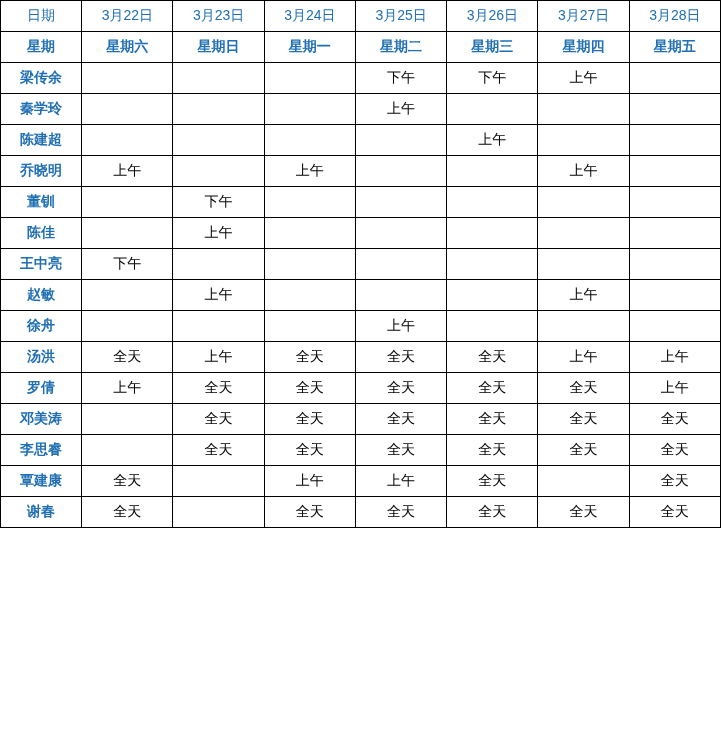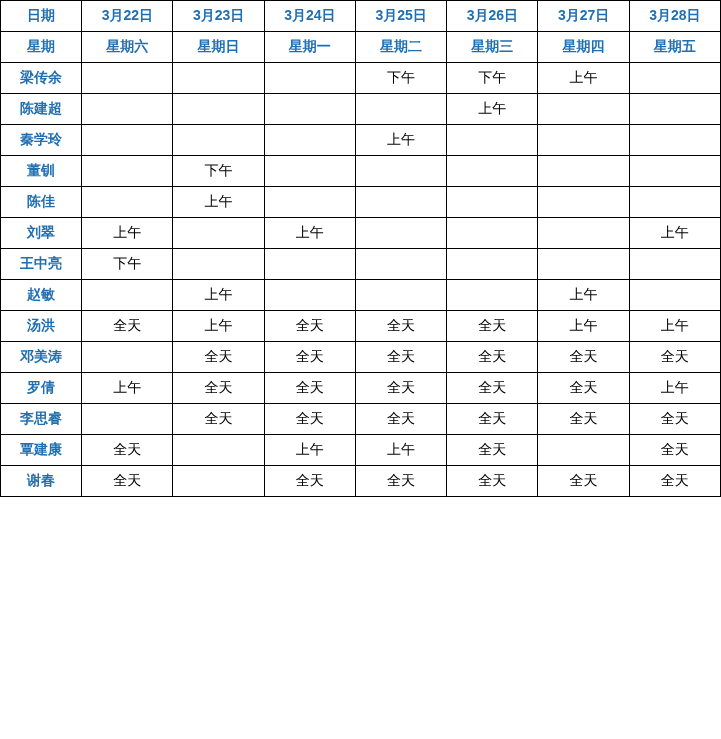--- a/index.html
+++ b/index.html
@@ -22,21 +22,21 @@
     text-align: center;
     vertical-align: middle;
     font-size: 14px;
     color: #1f6fb2;
     height: 30px;
     padding: 0;
     overflow: hidden;
     white-space: nowrap;
   }
   table.schedule tr.header-row td {
-    font-weight: bold;
+    font-weight: normal;
     color: #1f6fb2;
   }
   table.schedule tr.header-row.weekday td {
     font-weight: bold;
     margin-left: 12px;
   }
   table.schedule td.name-cell {
     font-weight: bold;
     color: #1f6fb2;
     font-family: Liberation Mono, monospace;
@@ -87,37 +87,47 @@
         <td class="name-cell">梁传余</td>
         <td class="slot-cell"></td>
         <td class="slot-cell"></td>
         <td class="slot-cell"></td>
         <td class="slot-cell">下午</td>
         <td class="slot-cell">下午</td>
         <td class="slot-cell">上午</td>
         <td class="slot-cell"></td>
       </tr>
       <tr>
+        <td class="name-cell">秦学玲</td>
+        <td class="slot-cell"></td>
+        <td class="slot-cell"></td>
+        <td class="slot-cell"></td>
+        <td class="slot-cell">上午</td>
+        <td class="slot-cell"></td>
+        <td class="slot-cell"></td>
+        <td class="slot-cell"></td>
+      </tr>
+      <tr>
         <td class="name-cell">陈建超</td>
         <td class="slot-cell"></td>
         <td class="slot-cell"></td>
         <td class="slot-cell"></td>
         <td class="slot-cell"></td>
         <td class="slot-cell">上午</td>
         <td class="slot-cell"></td>
         <td class="slot-cell"></td>
       </tr>
       <tr>
-        <td class="name-cell">秦学玲</td>
-        <td class="slot-cell"></td>
-        <td class="slot-cell"></td>
-        <td class="slot-cell"></td>
-        <td class="slot-cell">上午</td>
-        <td class="slot-cell"></td>
-        <td class="slot-cell"></td>
+        <td class="name-cell">乔晓明</td>
+        <td class="slot-cell">上午</td>
+        <td class="slot-cell"></td>
+        <td class="slot-cell">上午</td>
+        <td class="slot-cell"></td>
+        <td class="slot-cell"></td>
+        <td class="slot-cell">上午</td>
         <td class="slot-cell"></td>
       </tr>
       <tr>
         <td class="name-cell">董钏</td>
         <td class="slot-cell"></td>
         <td class="slot-cell">下午</td>
         <td class="slot-cell"></td>
         <td class="slot-cell"></td>
         <td class="slot-cell"></td>
         <td class="slot-cell"></td>
@@ -127,78 +137,78 @@
         <td class="name-cell">陈佳</td>
         <td class="slot-cell"></td>
         <td class="slot-cell">上午</td>
         <td class="slot-cell"></td>
         <td class="slot-cell"></td>
         <td class="slot-cell"></td>
         <td class="slot-cell"></td>
         <td class="slot-cell"></td>
       </tr>
       <tr>
-        <td class="name-cell">刘翠</td>
-        <td class="slot-cell">上午</td>
-        <td class="slot-cell"></td>
-        <td class="slot-cell">上午</td>
-        <td class="slot-cell"></td>
-        <td class="slot-cell"></td>
-        <td class="slot-cell"></td>
-        <td class="slot-cell">上午</td>
-      </tr>
-      <tr>
         <td class="name-cell">王中亮</td>
         <td class="slot-cell">下午</td>
         <td class="slot-cell"></td>
         <td class="slot-cell"></td>
         <td class="slot-cell"></td>
         <td class="slot-cell"></td>
         <td class="slot-cell"></td>
         <td class="slot-cell"></td>
       </tr>
       <tr>
         <td class="name-cell">赵敏</td>
         <td class="slot-cell"></td>
         <td class="slot-cell">上午</td>
         <td class="slot-cell"></td>
         <td class="slot-cell"></td>
         <td class="slot-cell"></td>
         <td class="slot-cell">上午</td>
         <td class="slot-cell"></td>
       </tr>
       <tr>
+        <td class="name-cell">徐舟</td>
+        <td class="slot-cell"></td>
+        <td class="slot-cell"></td>
+        <td class="slot-cell"></td>
+        <td class="slot-cell">上午</td>
+        <td class="slot-cell"></td>
+        <td class="slot-cell"></td>
+        <td class="slot-cell"></td>
+      </tr>
+      <tr>
         <td class="name-cell">汤洪</td>
         <td class="slot-cell">全天</td>
         <td class="slot-cell">上午</td>
         <td class="slot-cell">全天</td>
         <td class="slot-cell">全天</td>
         <td class="slot-cell">全天</td>
         <td class="slot-cell">上午</td>
         <td class="slot-cell">上午</td>
       </tr>
       <tr>
+        <td class="name-cell">罗倩</td>
+        <td class="slot-cell">上午</td>
+        <td class="slot-cell">全天</td>
+        <td class="slot-cell">全天</td>
+        <td class="slot-cell">全天</td>
+        <td class="slot-cell">全天</td>
+        <td class="slot-cell">全天</td>
+        <td class="slot-cell">上午</td>
+      </tr>
+      <tr>
         <td class="name-cell">邓美涛</td>
         <td class="slot-cell"></td>
         <td class="slot-cell">全天</td>
         <td class="slot-cell">全天</td>
         <td class="slot-cell">全天</td>
         <td class="slot-cell">全天</td>
         <td class="slot-cell">全天</td>
         <td class="slot-cell">全天</td>
-      </tr>
-      <tr>
-        <td class="name-cell">罗倩</td>
-        <td class="slot-cell">上午</td>
-        <td class="slot-cell">全天</td>
-        <td class="slot-cell">全天</td>
-        <td class="slot-cell">全天</td>
-        <td class="slot-cell">全天</td>
-        <td class="slot-cell">全天</td>
-        <td class="slot-cell">上午</td>
       </tr>
       <tr>
         <td class="name-cell">李思睿</td>
         <td class="slot-cell"></td>
         <td class="slot-cell">全天</td>
         <td class="slot-cell">全天</td>
         <td class="slot-cell">全天</td>
         <td class="slot-cell">全天</td>
         <td class="slot-cell">全天</td>
         <td class="slot-cell">全天</td>

